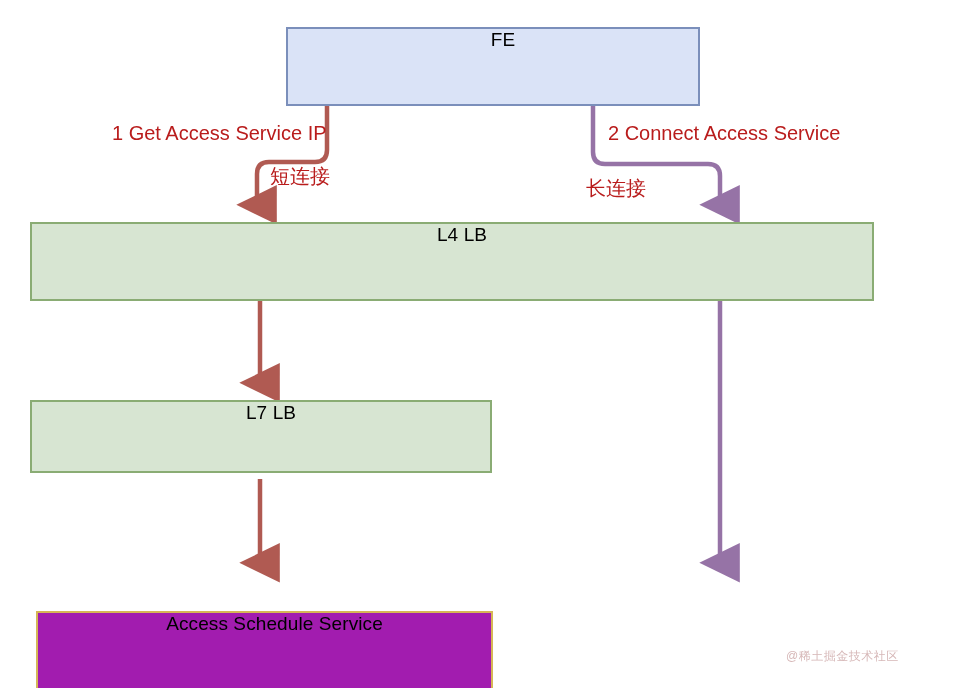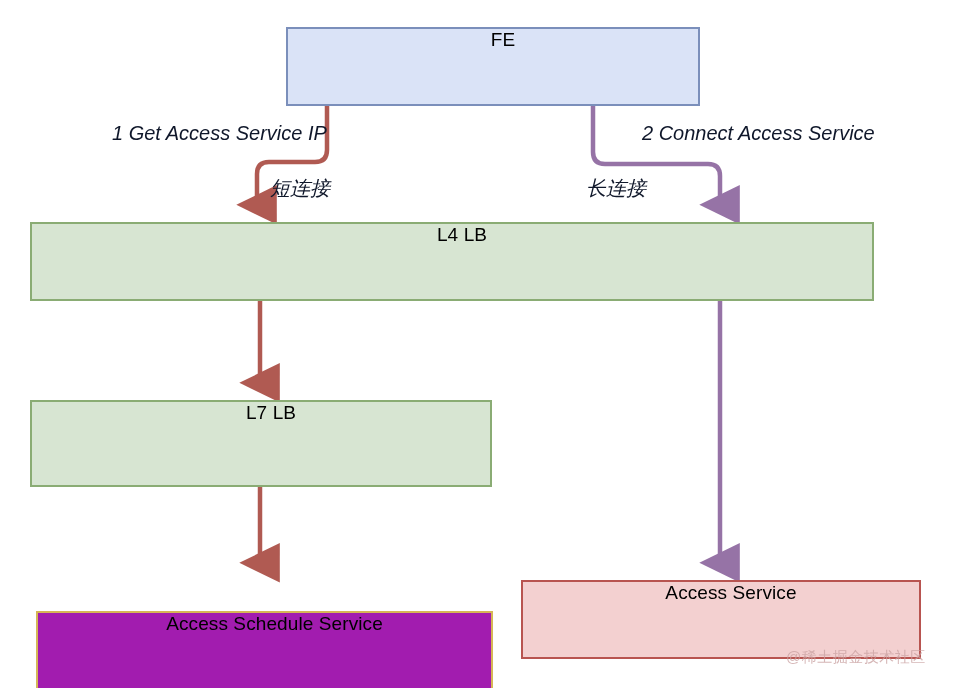--- a/index.html
+++ b/index.html
@@ -45,21 +45,21 @@
     top: 222px;
     width: 844px;
     height: 79px;
     background: #d7e5d2;
     border-color: #8aac74;
   }
   .node-l7 {
     left: 30px;
     top: 400px;
     width: 462px;
-    height: 87px;
+    height: 73px;
     background: #d7e5d2;
     border-color: #8aac74;
   }
   .node-ass {
     left: 36px;
     top: 580px;
     width: 457px;
     height: 79px;
     background: #a21caf;
     border-color: #d6b656;
@@ -77,34 +77,33 @@
     position: absolute;
     left: 0;
     top: 0;
     width: 976px;
     height: 688px;
     pointer-events: none;
   }
   .edge-label {
     position: absolute;
     font-size: 20px;
-    color: #0f172a;
+    color: #b91c1c;
     white-space: nowrap;
     line-height: 1.2;
-    font-style: italic;
   }
   .lbl-get-ip      { left: 112px; top: 121px; }
-  .lbl-short-conn  { left: 270px; top: 176px; }
-  .lbl-connect-as  { left: 642px; top: 121px; }
+  .lbl-short-conn  { left: 270px; top: 164px; }
+  .lbl-connect-as  { left: 608px; top: 121px; }
   .lbl-long-conn   { left: 586px; top: 176px; }
   .watermark {
     position: absolute;
     left: 786px;
     top: 648px;
-    font-size: 15px;
+    font-size: 12px;
     color: #c9a0a0;
     opacity: 0.75;
     white-space: nowrap;
     letter-spacing: 0.5px;
   }
 </style>
 </head>
 <body>
 
 <div id="canvas">
@@ -139,23 +138,20 @@
   </div>
 
   <div class="node node-l7">
     <span>L7 LB</span>
   </div>
 
   <div class="node node-ass">
     <span>Access Schedule Service</span>
   </div>
 
-  <div class="node node-as">
-    <span>Access Service</span>
-  </div>
 
   <div class="edge-label lbl-get-ip">1 Get Access Service IP</div>
   <div class="edge-label lbl-short-conn">短连接</div>
   <div class="edge-label lbl-connect-as">2 Connect Access Service</div>
   <div class="edge-label lbl-long-conn">长连接</div>
 
   <div class="watermark">@稀土掘金技术社区</div>
 
 </div>
 

